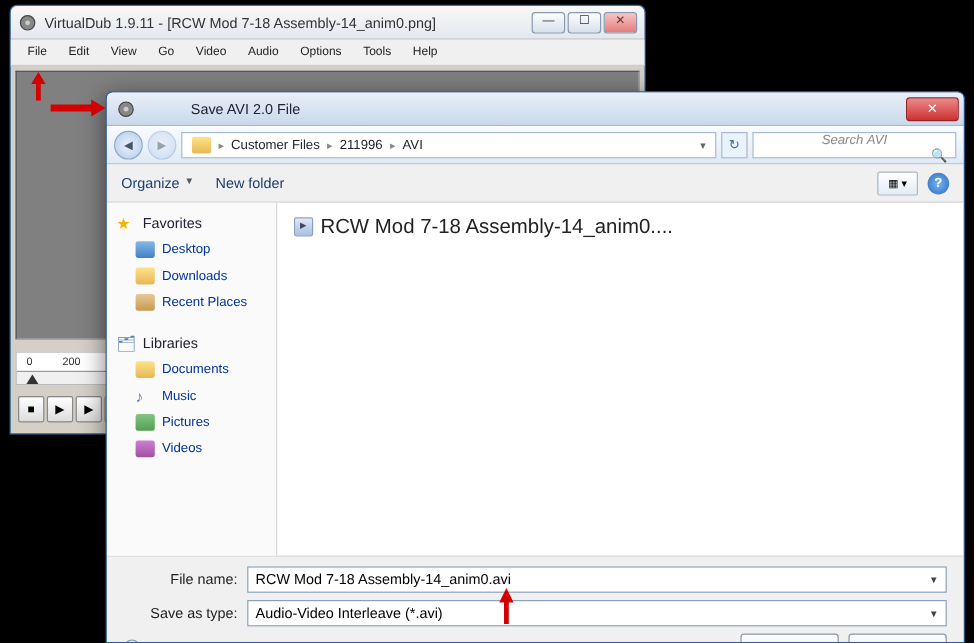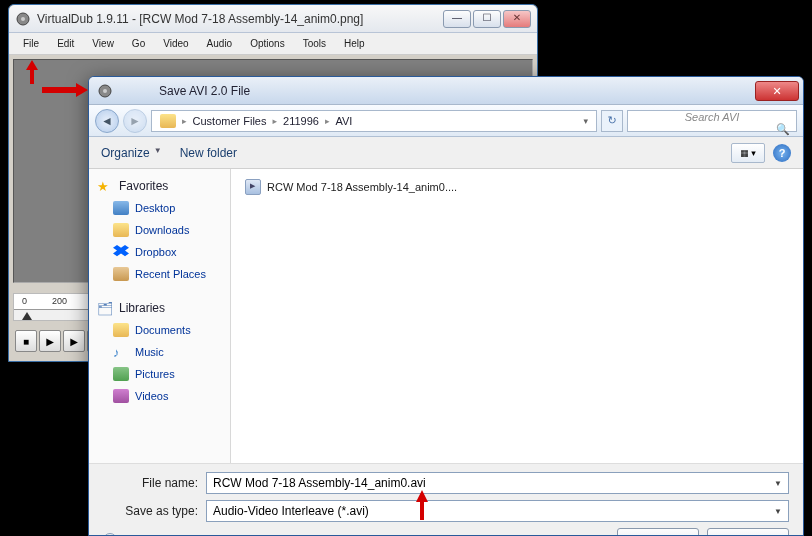--- a/index.html
+++ b/index.html
@@ -65,21 +65,21 @@
 .ico-dropbox { background:#0061fe; width:14px; height:12px; clip-path: polygon(25% 0,50% 20%,75% 0,100% 20%,75% 40%,100% 60%,75% 80%,50% 60%,25% 80%,0 60%,25% 40%,0 20%);}
 .ico-recent { background:linear-gradient(#e8c896,#c89850); border-radius:2px; width:16px; height:12px; }
 .ico-lib { color:#5680b8; font-size:13px; }
 .ico-doc { background:linear-gradient(#fce38a,#e8b755); border-radius:2px; width:16px; height:12px; }
 .ico-music { color:#4488cc; font-size:13px; }
 .ico-pic { background:linear-gradient(#86c486,#50a050); border-radius:2px; width:16px; height:12px; }
 .ico-vid { background:linear-gradient(#d080d0,#a050a0); border-radius:2px; width:16px; height:12px; }
 .side-indent { padding-left: 24px; }
 
 .file-area { flex:1; padding:8px 12px; }
-.file-item { display:flex; align-items:center; gap:6px; font-size:11px; color:#222; padding:2px; cursor:pointer; }
+.file-item { display:flex; align-items:center; gap:6px; font-size:17px; color:#222; padding:2px; cursor:pointer; }
 .file-item .avi-ico { width:16px; height:16px; background:linear-gradient(#e0e8f5,#a8c0e0); border:1px solid #8aa0c0; border-radius:2px; position:relative; }
 .file-item .avi-ico::after{content:"▶"; font-size:7px; color:#446; position:absolute; left:4px; top:2px;}
 
 .dlg-bottom { padding: 8px 14px 10px; background:#f0f0f0; border-top:1px solid #ddd; }
 .field-row { display:flex; align-items:center; margin-bottom:6px; gap:8px; }
 .field-row label { width:95px; text-align:right; font-size:12px; color:#222; }
 .field-row .combo { flex:1; height:22px; border:1px solid #8aa0bc; background:#fff; font-size:12px; padding:2px 6px; display:flex; align-items:center; justify-content:space-between; }
 .field-row .combo .dd { font-size:8px; color:#444; cursor:pointer; }
 .dlg-actions { display:flex; align-items:center; margin-top:6px; }
 .hide-folders { font-size:12px; color:#1a3e6e; cursor:pointer; display:flex; align-items:center; gap:4px; }
@@ -197,24 +197,20 @@
       </div>
       <div class="side-group side-indent">
           <span class="ico ico-desktop"></span>
           <span>Desktop</span>
         </div>
       <div class="side-group side-indent">
           <span class="ico ico-folder"></span>
           <span>Downloads</span>
         </div>
       <div class="side-group side-indent">
-          <span class="ico ico-dropbox"></span>
-          <span>Dropbox</span>
-        </div>
-      <div class="side-group side-indent">
           <span class="ico ico-recent"></span>
           <span>Recent Places</span>
         </div>
       <div style="height:12px"></div>
       <div class="side-group hdr">
         <span class="ico ico-lib">🗂</span>
         <span>Libraries</span>
       </div>
       <div class="side-group side-indent">
           <span class="ico ico-doc"></span>

